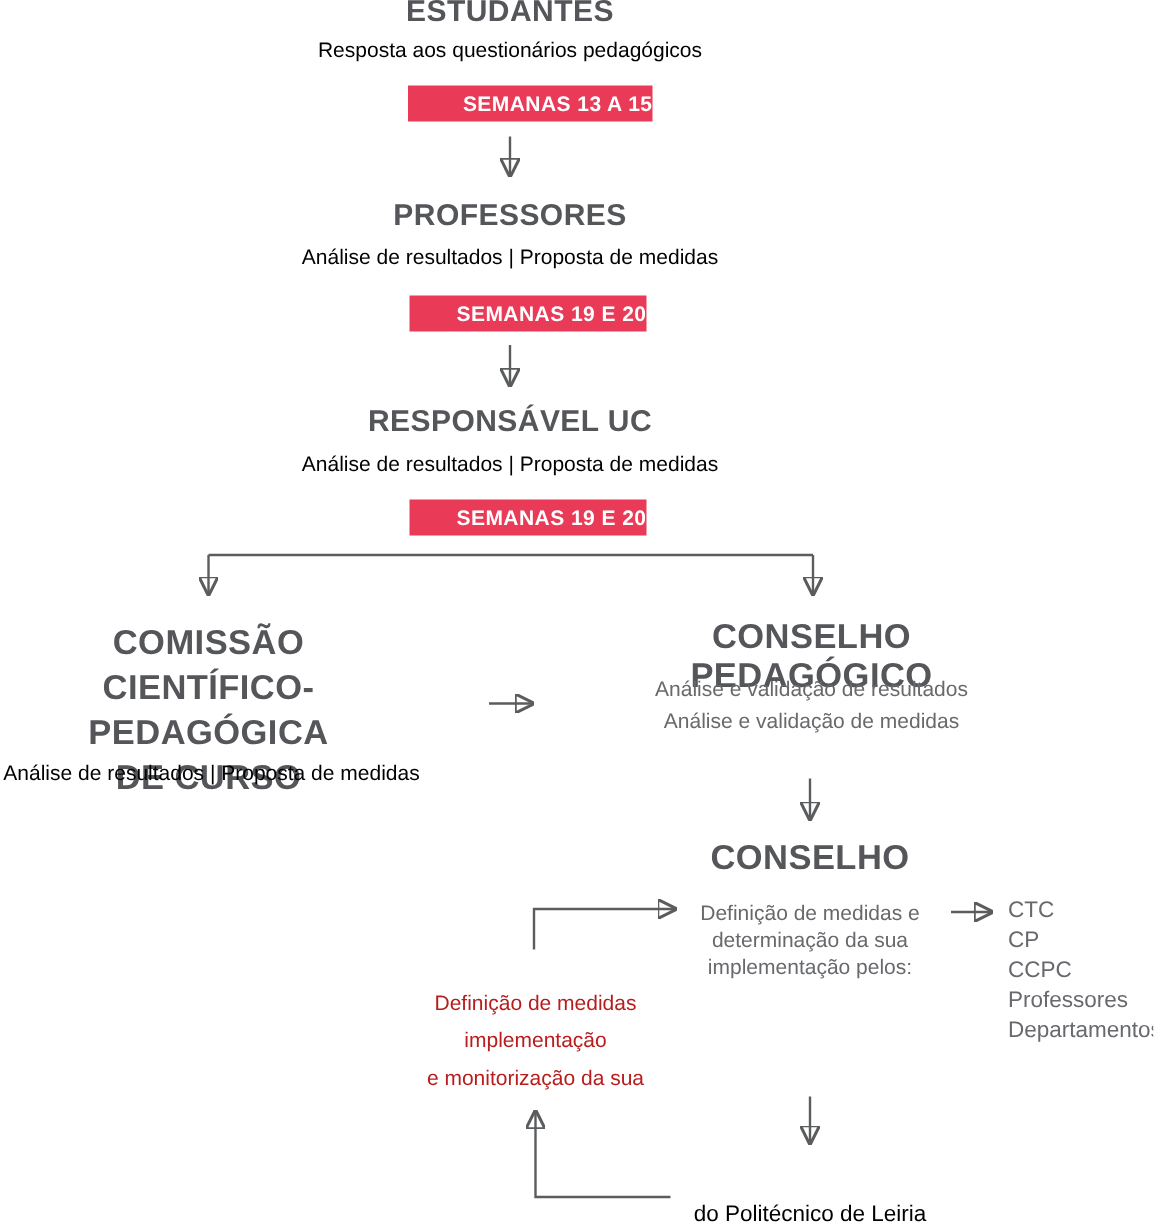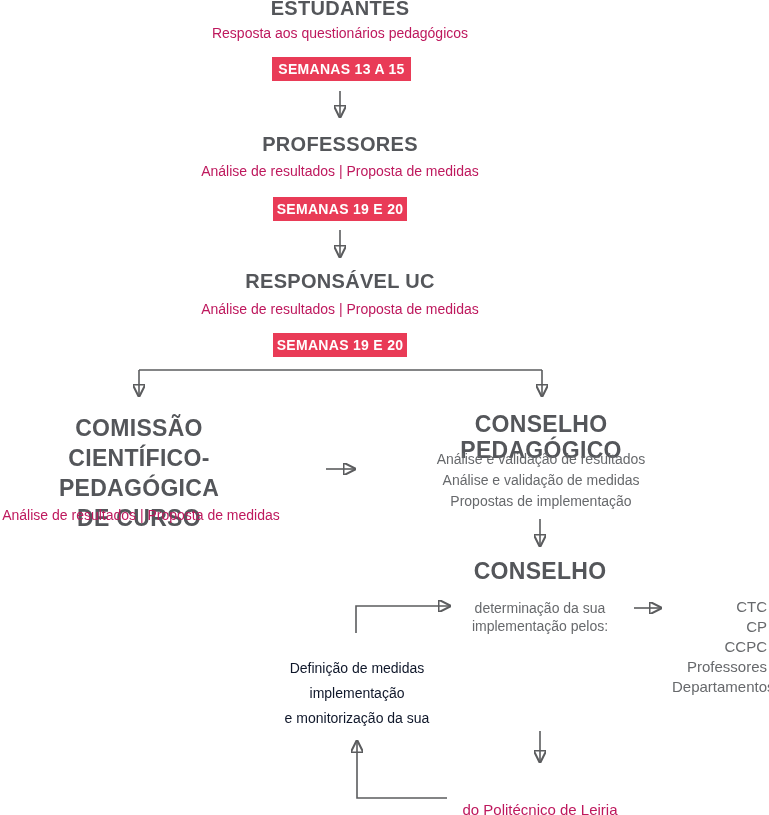--- a/index.html
+++ b/index.html
@@ -42,56 +42,57 @@
     font-weight: bold;
     color: #54565a;
     line-height: 26px;
     letter-spacing: 0.3px;
   }
   .title-lg.multiline {
     line-height: 30px;
   }
   .sub {
     font-size: 14px;
-    color: #be185d;
+    color: #000000;
     line-height: 17px;
   }
   .sub-list {
     font-size: 14px;
     color: #67696c;
     line-height: 21px;
     text-align: center;
   }
   .sub-tight {
     font-size: 14px;
     color: #67696c;
     line-height: 18px;
   }
   .sub-loose {
     font-size: 14px;
-    color: #0f172a;
+    color: #b91c1c;
     line-height: 25px;
   }
   .badge {
     position: absolute;
     background: #e93b57;
     color: #ffffff;
     font-size: 14px;
     font-weight: bold;
     line-height: 24px;
     height: 24px;
-    text-align: center;
+    text-align: right;
     letter-spacing: 0.3px;
+    padding-left: 24px;
   }
   .targets {
     position: absolute;
     font-size: 15px;
     color: #67696c;
     line-height: 20px;
-    text-align: right;
+    text-align: left;
   }
 </style>
 </head>
 <body>
 
 <div class="canvas">
 
   <svg class="wires" width="769" height="815" viewBox="0 0 769 815" xmlns="http://www.w3.org/2000/svg">
     <defs>
       <marker id="ah" viewBox="0 0 10 10" refX="9" refY="5" markerWidth="8" markerHeight="8" orient="auto-start-reverse">
@@ -127,25 +128,25 @@
     <div>COMISSÃO</div>
     <div>CIENTÍFICO-PEDAGÓGICA</div>
     <div>DE CURSO</div>
   </div>
   <div class="tblock sub" style="left:-9px;top:507px;width:300px">Análise de resultados | Proposta de medidas</div>
 
   <div class="tblock title-lg" style="left:391px;top:411px;width:300px">CONSELHO PEDAGÓGICO</div>
   <div class="tblock sub-list" style="left:391px;top:449px;width:300px">
     <div>Análise e validação de resultados</div>
     <div>Análise e validação de medidas</div>
-    <div>Propostas de implementação</div>
   </div>
 
   <div class="tblock title-lg" style="left:440px;top:558px;width:200px">CONSELHO</div>
   <div class="tblock sub-tight" style="left:440px;top:599px;width:200px">
+    <div>Definição de medidas e</div>
     <div>determinação da sua</div>
     <div>implementação pelos:</div>
   </div>
 
   <div class="targets" style="left:672px;top:597px;width:95px">
     <div>CTC</div>
     <div>CP</div>
     <div>CCPC</div>
     <div>Professores</div>
     <div>Departamentos</div>

